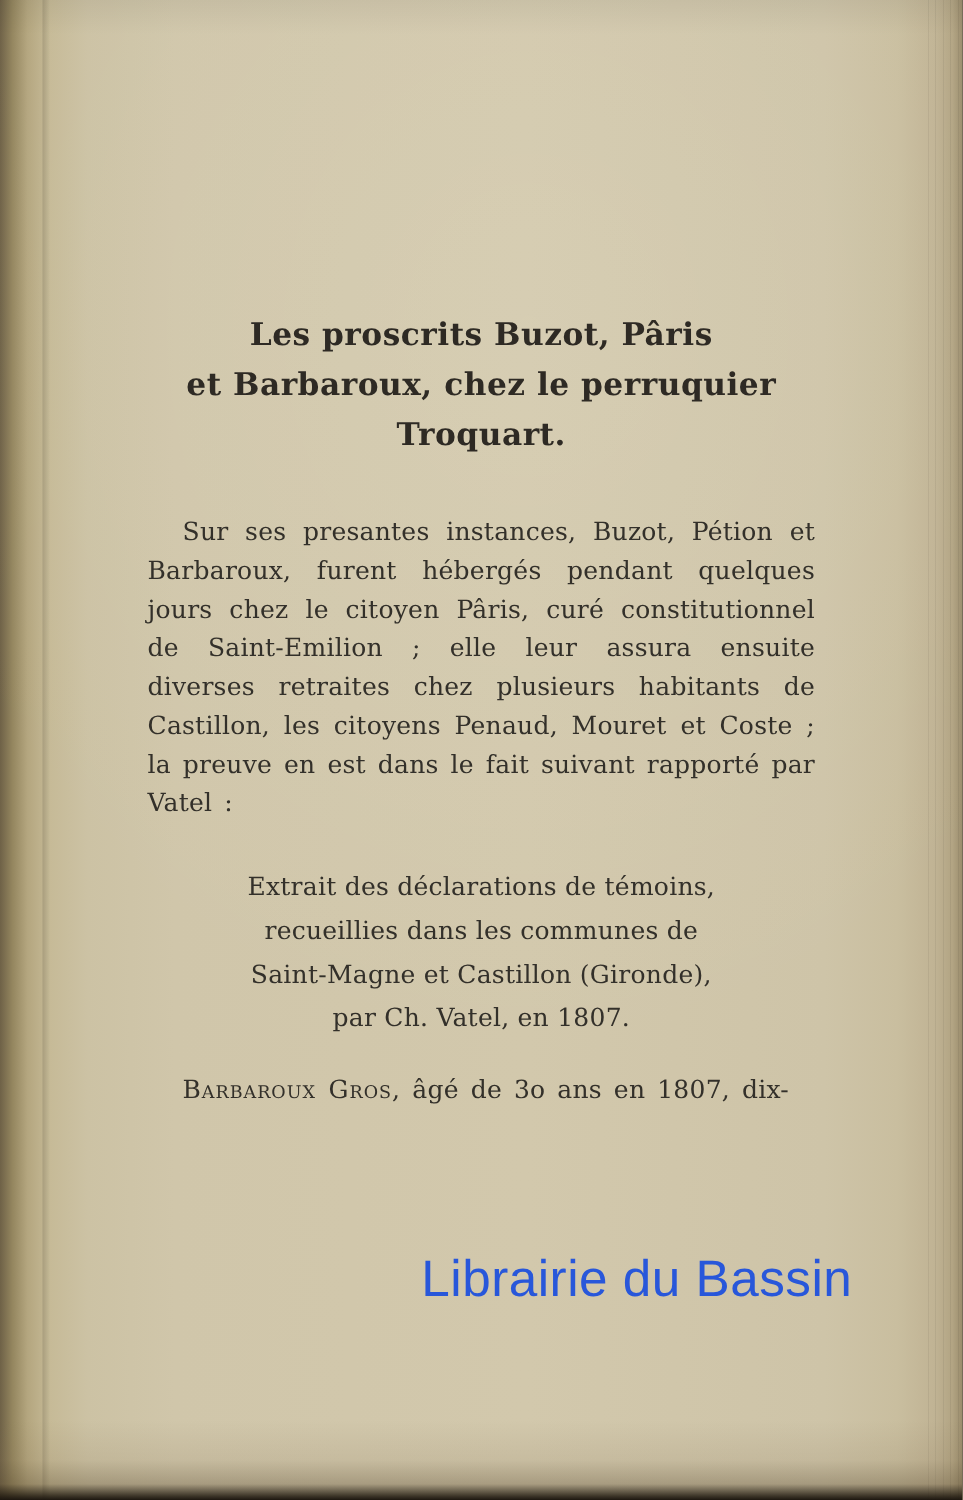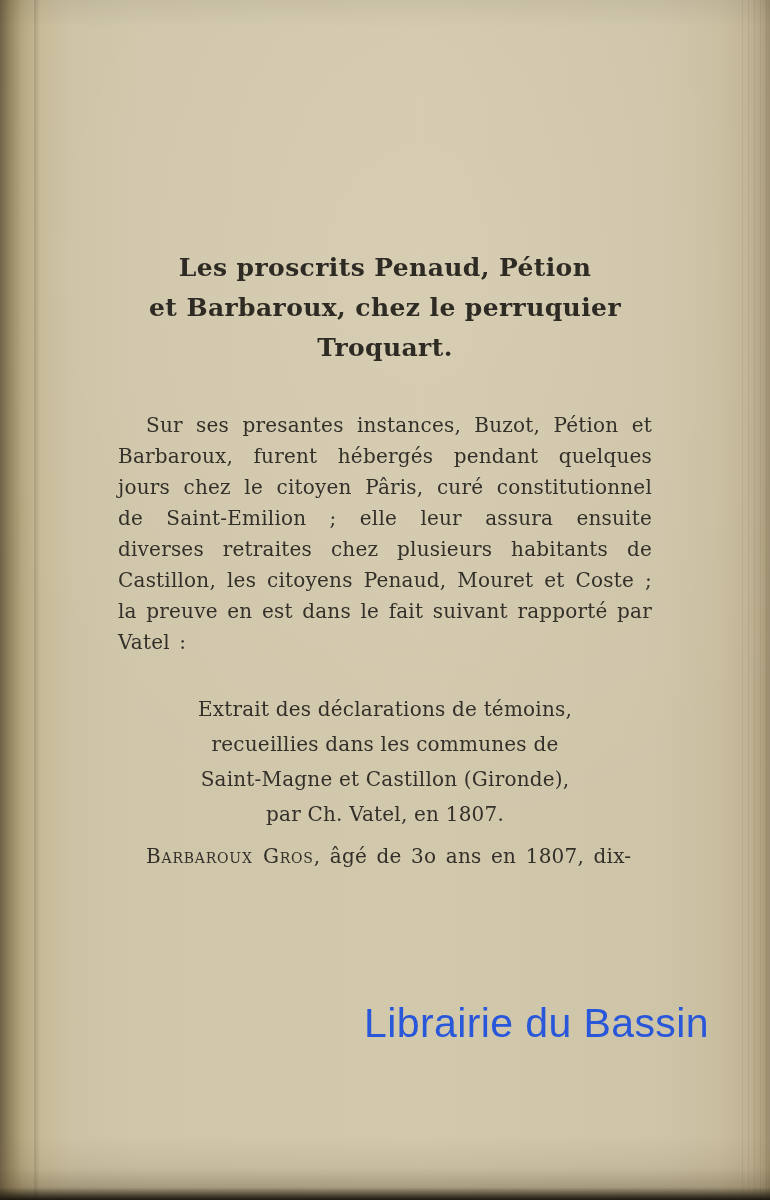--- a/index.html
+++ b/index.html
@@ -70,54 +70,54 @@
   .para {
     margin: 0;
     font-size: 20px;
     line-height: 31px;
     letter-spacing: 0.2px;
     word-spacing: 3px;
     text-align: justify;
     text-indent: 28px;
   }
   .blockquote {
-    margin: 34px auto 9px auto;
+    margin: 34px auto 24px auto;
     width: 500px;
     font-size: 20px;
     line-height: 35px;
     letter-spacing: 0.2px;
     text-align: center;
     white-space: pre-line;
   }
   .lastline { text-align: left; }
   .smallcaps {
     font-variant: small-caps;
     letter-spacing: 0.8px;
   }
   .watermark {
     position: absolute;
-    left: 364px;
+    left: 337px;
     top: 1000px;
     font-family: "Liberation Sans", sans-serif;
     font-size: 41px;
     letter-spacing: 0.4px;
     color: #2857da;
     white-space: nowrap;
   }
 </style>
 </head>
 <body>
 
 <div class="photo">
 
   <div class="binding-crease"></div>
   <div class="fore-edge"></div>
 
   <div class="text-block">
-    <h1 class="heading">Les proscrits Penaud, Pétion
+    <h1 class="heading">Les proscrits Buzot, Pâris
 et Barbaroux, chez le perruquier
 Troquart.</h1>
 
 
     <p class="para">Sur ses presantes instances, Buzot, Pétion et Barbaroux, furent hébergés pendant quelques jours chez le citoyen Pâris, curé constitutionnel de Saint-Emilion ; elle leur assura ensuite diverses retraites chez plusieurs habitants de Castillon, les citoyens Penaud, Mouret et Coste ; la preuve en est dans le fait suivant rapporté par Vatel :</p>
 
     <div class="blockquote">Extrait des déclarations de témoins,
 recueillies dans les communes de
 Saint-Magne et Castillon (Gironde),
 par Ch. Vatel, en 1807.</div>

